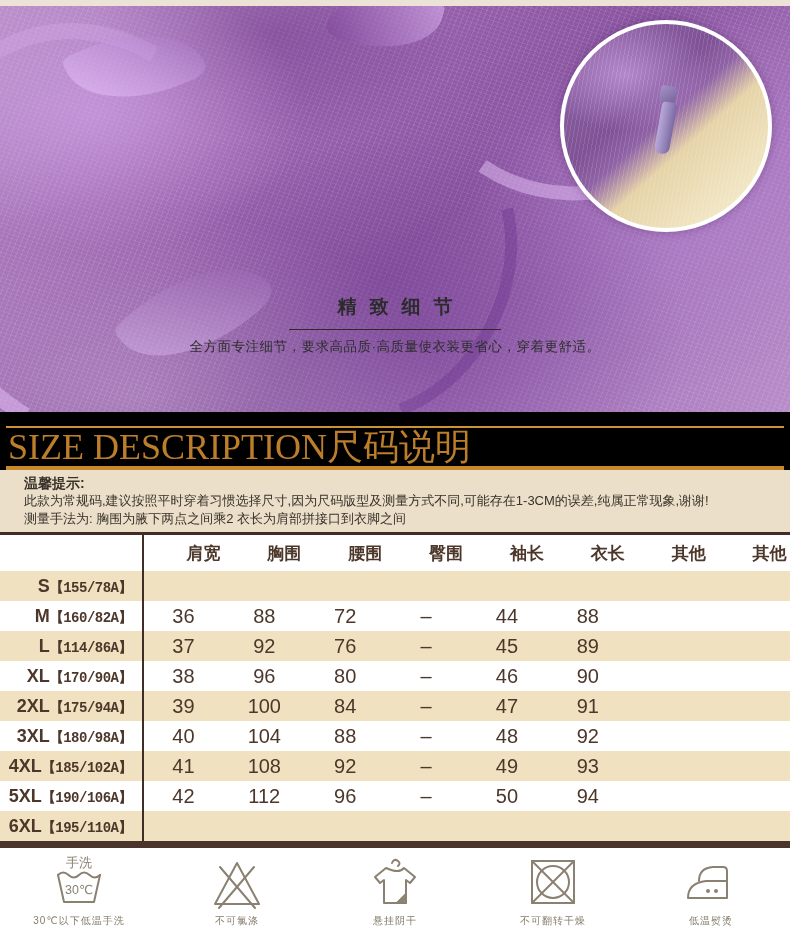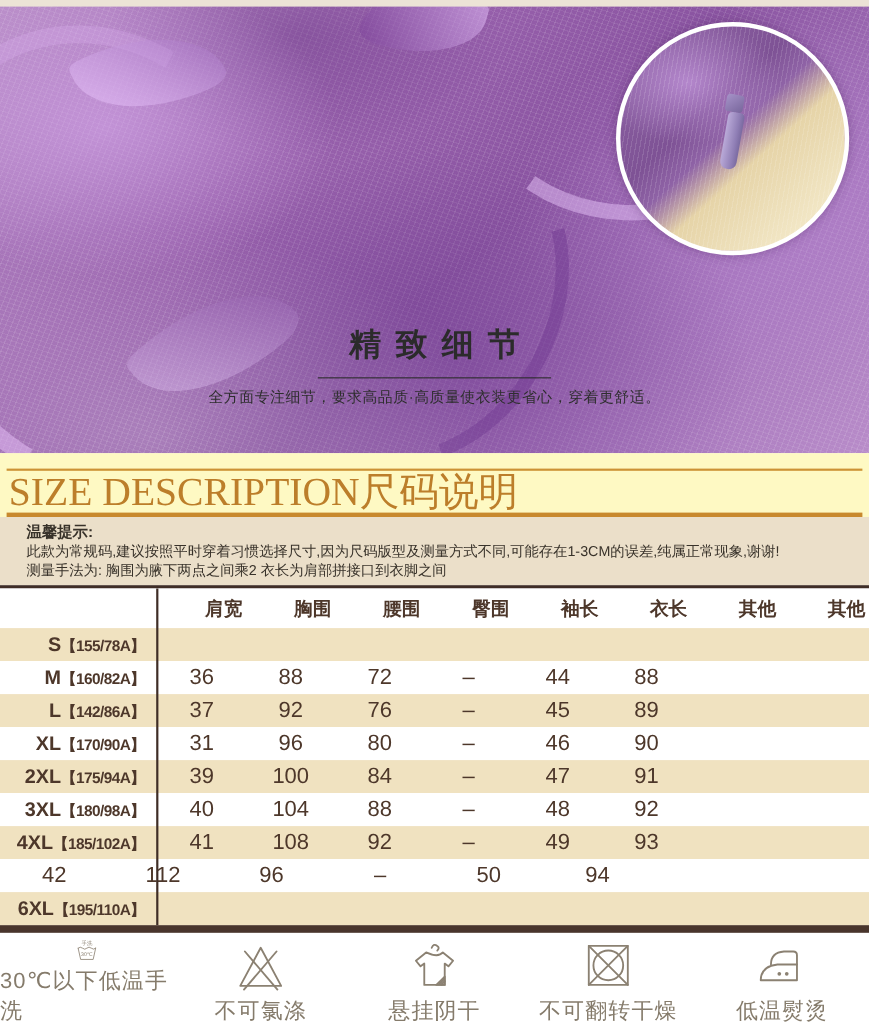--- a/index.html
+++ b/index.html
@@ -43,56 +43,56 @@
       linear-gradient(138deg,#9066a6 0%,#7e5295 38%,#8f63a6 48%,#e6d4a8 60%,#f2e7c6 86%,#ead9b2 100%);
     box-shadow:0 0 10px rgba(60,20,80,.35);
   }
   .zipper-pull { position:absolute; left:94px; top:78px; width:15px; height:52px;
     background:linear-gradient(90deg,#baaad8,#8f7eb5 70%,#7a6aa0); border-radius:4px 4px 7px 7px;
     transform:rotate(10deg); }
   .zipper-slider { position:absolute; left:96px; top:62px; width:16px; height:16px;
     background:linear-gradient(135deg,#a693c8,#77659b); border-radius:3px; transform:rotate(10deg); }
 
   .hero-overlay { position:absolute; left:0; right:0; top:294px; text-align:center; z-index:6; }
-  .hero-title { font-size:29px; font-weight:bold; color:#2b2b2b; letter-spacing:13px; text-indent:13px; }
+  .hero-title { font-size:19px; font-weight:bold; color:#2b2b2b; letter-spacing:13px; text-indent:13px; }
   .hero-underline { width:212px; height:0; border-top:1px solid #2b2b2b; margin:9px auto 0; }
   .hero-subtitle { margin-top:8px; font-size:13.5px; color:#2e2e2e; letter-spacing:.5px; }
 
   
-  .title-section { height:58px; background:#fef9c3; padding:14px 6px 0; position:relative; }
+  .title-section { height:58px; background:#000000; padding:14px 6px 0; position:relative; }
   .gold-line-thin { height:2px; background:#cc9336; }
   .size-title { font-family:"Liberation Serif","DejaVu Serif",serif; font-size:36px; line-height:38px;
     color:#bc7e2a; letter-spacing:0; white-space:nowrap; padding-left:2px; }
   .gold-line-thick { position:absolute; left:6px; right:6px; bottom:0; height:4px; background:#c8892e; }
 
   
   .notice { height:62px; background:#ebdfc9; padding:5px 24px 0; color:#38322a; }
   .notice-title { font-size:14px; font-weight:bold; line-height:17px; }
   .notice-line { font-size:13px; line-height:17.5px; letter-spacing:0; }
 
   
   .size-table { height:316px; background:#fff; border-top:3px solid #3f2d26; border-bottom:7px solid #49352c;
     position:relative; }
   .t-divider { position:absolute; left:142px; top:0; bottom:0; width:2px; background:#3f2d26; }
   .t-row { display:flex; height:30px; align-items:center; }
   .t-header { height:36px; background:#fff; }
   .row-tan { background:#f0e2c0; }
   .row-white { background:#fff; }
   .t-label { width:143px; display:flex; justify-content:flex-end; align-items:baseline; padding-right:11px; }
   .t-size { font-size:18px; font-weight:bold; color:#4d372a; }
-  .t-spec { font-size:14px; font-weight:bold; color:#4d372a; letter-spacing:-.5px; }
+  .t-spec { font-size:14px; font-weight:bold; color:#4d372a; letter-spacing:-.5px;font-family:Liberation Mono, monospace; }
   .t-cell { flex:1; text-align:center; color:#4d372a; }
   .t-head-cell { font-size:17px; font-weight:bold;padding-left:40px; }
   .t-val { font-size:20px; }
 
   
   .care { height:84px; background:#fff; display:flex; padding-top:6px; }
   .care-item { flex:1; display:flex; flex-direction:column; align-items:center; }
   .care-item svg { display:block; }
-  .care-label { margin-top:2px; font-size:20px; color:#857b6b; letter-spacing:1px; }
+  .care-label { margin-top:2px; font-size:10px; color:#857b6b; letter-spacing:1px; }
   .care-stroke { stroke:#8b8172; stroke-width:2; fill:none; stroke-linecap:round; stroke-linejoin:round; }
   .care-fill { fill:#8b8172; }
   .care-text { fill:#8b8172; font-family:"Liberation Sans","DejaVu Sans",sans-serif; }
 </style>
 </head>
 <body>
 
 <div class="page">
 
   <div class="hero">
@@ -166,37 +166,37 @@
         <div class="t-cell t-val">72</div>
         <div class="t-cell t-val">–</div>
         <div class="t-cell t-val">44</div>
         <div class="t-cell t-val">88</div>
         <div class="t-cell t-val"></div>
         <div class="t-cell t-val"></div>
       </div>
       <div class="t-row row-tan">
         <div class="t-label">
           <div class="t-size">L</div>
-          <div class="t-spec">【142/86A】</div>
+          <div class="t-spec">【114/86A】</div>
         </div>
         <div class="t-cell t-val">37</div>
         <div class="t-cell t-val">92</div>
         <div class="t-cell t-val">76</div>
         <div class="t-cell t-val">–</div>
         <div class="t-cell t-val">45</div>
         <div class="t-cell t-val">89</div>
         <div class="t-cell t-val"></div>
         <div class="t-cell t-val"></div>
       </div>
       <div class="t-row row-white">
         <div class="t-label">
           <div class="t-size">XL</div>
           <div class="t-spec">【170/90A】</div>
         </div>
-        <div class="t-cell t-val">31</div>
+        <div class="t-cell t-val">38</div>
         <div class="t-cell t-val">96</div>
         <div class="t-cell t-val">80</div>
         <div class="t-cell t-val">–</div>
         <div class="t-cell t-val">46</div>
         <div class="t-cell t-val">90</div>
         <div class="t-cell t-val"></div>
         <div class="t-cell t-val"></div>
       </div>
       <div class="t-row row-tan">
         <div class="t-label">
@@ -234,20 +234,24 @@
         <div class="t-cell t-val">41</div>
         <div class="t-cell t-val">108</div>
         <div class="t-cell t-val">92</div>
         <div class="t-cell t-val">–</div>
         <div class="t-cell t-val">49</div>
         <div class="t-cell t-val">93</div>
         <div class="t-cell t-val"></div>
         <div class="t-cell t-val"></div>
       </div>
       <div class="t-row row-white">
+        <div class="t-label">
+          <div class="t-size">5XL</div>
+          <div class="t-spec">【190/106A】</div>
+        </div>
         <div class="t-cell t-val">42</div>
         <div class="t-cell t-val">112</div>
         <div class="t-cell t-val">96</div>
         <div class="t-cell t-val">–</div>
         <div class="t-cell t-val">50</div>
         <div class="t-cell t-val">94</div>
         <div class="t-cell t-val"></div>
         <div class="t-cell t-val"></div>
       </div>
       <div class="t-row row-tan">

